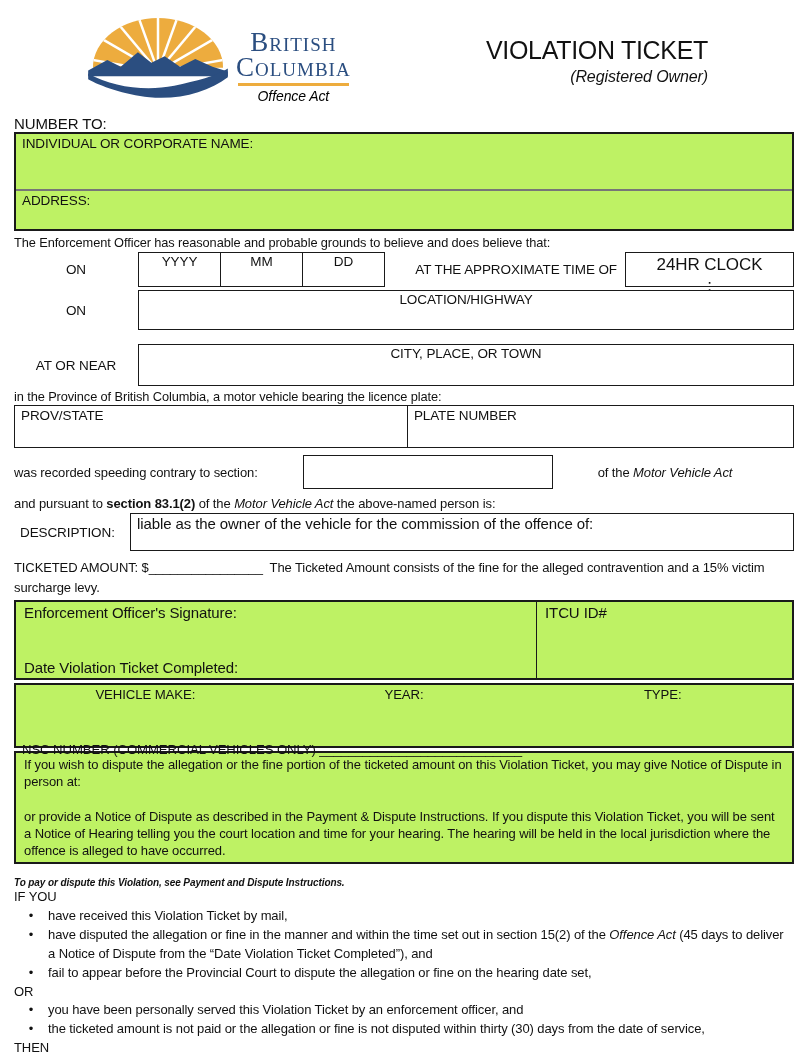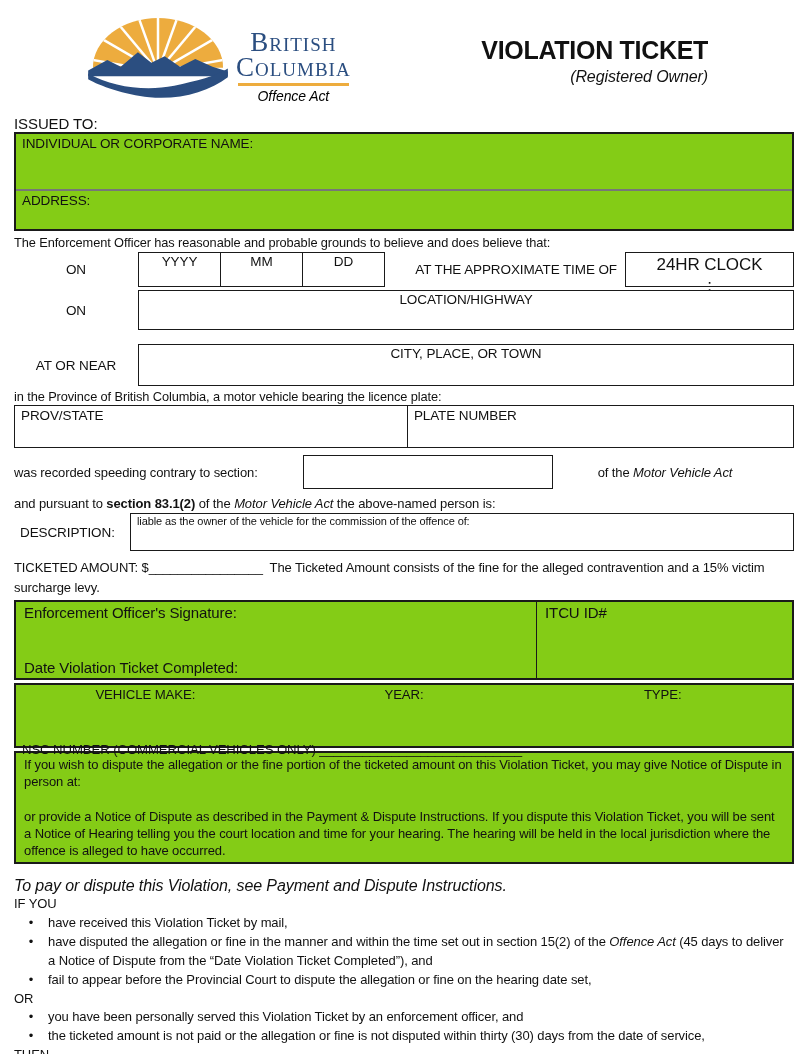--- a/index.html
+++ b/index.html
@@ -21,24 +21,24 @@
   .brand{position:absolute;left:70px;top:16px;display:flex;align-items:flex-start;}
   .bc-logo{flex:0 0 auto;}
   .brand-text{margin-left:4px;margin-top:14px;text-align:center;}
   .brand-line{
     font-family:"Liberation Serif",serif;font-variant:small-caps;
     color:var(--brand-blue);font-size:27px;line-height:0.93;letter-spacing:1px;
   }
   .brand-underline{height:3px;background:var(--brand-gold);margin:3px 2px 2px 2px;}
   .brand-sub{font-style:italic;font-size:14px;color:#000;margin-top:1px;}
   .title-block{position:absolute;right:86px;top:36px;text-align:right;}
-  .title{font-size:25px;font-weight:bold;letter-spacing:-0.3px;}
+  .title{font-size:25px;font-weight:normal;letter-spacing:-0.3px;}
   .subtitle{font-size:16px;margin-top:3px;font-style:italic;}
   
-  .box{border:2px solid var(--line);background:#84cc16;}
+  .box{border:2px solid var(--line);background:#bef264;}
   .thin{border-width:1px;}
   .cell-label{font-size:13.5px;}
   .pre{white-space:pre-wrap;}
   i{font-style:italic;}
   b{font-weight:bold;}
   
   .issued-label{margin-top:2px;font-size:15px;}
   .na-box .row{padding:2px 6px;}
   .na-box .row1{height:55px;}
   .na-box .row2{height:40px;border-top:2px solid #777;}
@@ -59,39 +59,39 @@
   .plate-box{display:flex;height:43px;margin-top:1px;border:1px solid var(--line);}
   .plate-box .pcell{padding:2px 6px;font-size:13.5px;}
   .pcell-left{flex:0 0 50.5%;border-right:1px solid var(--line);}
   .pcell-right{flex:1;}
   
   .speed-row{margin-top:6px;align-items:center;height:36px;gap:35px;}
   .sec-box{display:inline-block;width:250px;height:34px;border:1px solid var(--line);margin:0 10px;}
   .pursuant{margin-top:6px;font-size:13px;}
   .desc-row{margin-top:2px;align-items:center;}
   .desc-lab{flex:0 0 116px;font-size:13.5px;padding-left:6px;}
-  .desc-box{flex:1;border:1px solid var(--line);height:38px;padding:1px 6px;font-size:11px;}
+  .desc-box{flex:1;border:1px solid var(--line);height:38px;padding:1px 6px;font-size:15px;}
   .ticketed{margin-top:7px;font-size:13px;line-height:1.5;}
   
   .officer-box{display:flex;height:80px;margin-top:3px;}
   .off-left{flex:1;border-right:1px solid var(--line);padding:2px 8px;display:flex;flex-direction:column;font-size:15px;}
   .off-left .grow{flex:1;}
   .off-right{flex:0 0 255px;padding:2px 8px;font-size:15px;}
   
   .vehicle-box{height:65px;margin-top:3px;display:flex;flex-direction:column;gap:20px;}
   .veh-row{display:flex;padding-top:2px;}
   .veh-col{flex:1;text-align:center;font-size:13.2px;}
   .veh-grow{flex:1;}
   .nsc-line{padding:0 6px 3px 6px;font-size:13.2px;}
   
   .dispute-box{margin-top:3px;padding:3px 8px;font-size:13px;line-height:1.33;}
   .dispute-box .gap{height:17px;}
   
   .instr{margin-top:13px;}
-  .instr-head{font-weight:normal;font-style:italic;font-size:16px;}
+  .instr-head{font-weight:bold;font-style:italic;font-size:10px;}
   .instr-line{font-size:13px;line-height:1.45;}
   .bullet{display:flex;font-size:13px;line-height:1.45;}
   .bullet .dot{flex:0 0 34px;text-align:center;}
   .bullet .dot::before{content:"\2022";}
   .bullet .btext{flex:1;padding-right:4px;}
 </style>
 </head>
 <body>
 
 <div class="page">
@@ -125,21 +125,21 @@
         <div class="brand-underline"></div>
         <div class="brand-sub">Offence Act</div>
       </div>
     </div>
     <div class="title-block">
       <div class="title">VIOLATION TICKET</div>
       <div class="subtitle">(Registered Owner)</div>
     </div>
   </div>
 
-  <div class="issued-label">ISSUED TO:</div>
+  <div class="issued-label">NUMBER TO:</div>
   <div class="box na-box">
     <div class="row row1">
       <span class="cell-label">INDIVIDUAL OR CORPORATE NAME:</span>
     </div>
     <div class="row row2">
       <span class="cell-label">ADDRESS:</span>
     </div>
   </div>
 
   <div class="belief">The Enforcement Officer has reasonable and probable grounds to believe and does believe that:</div>

